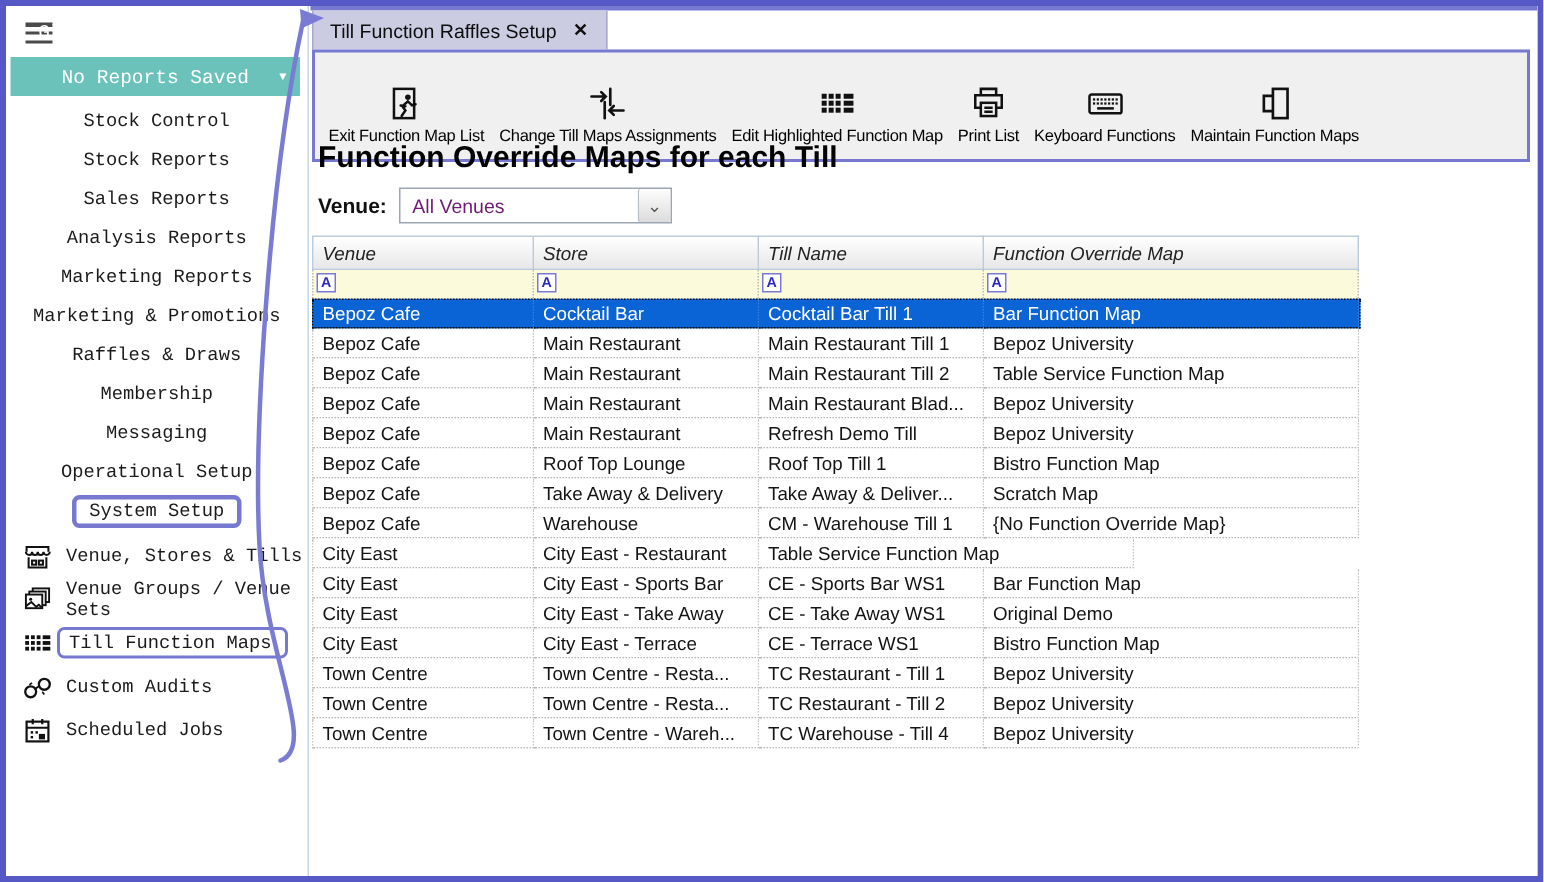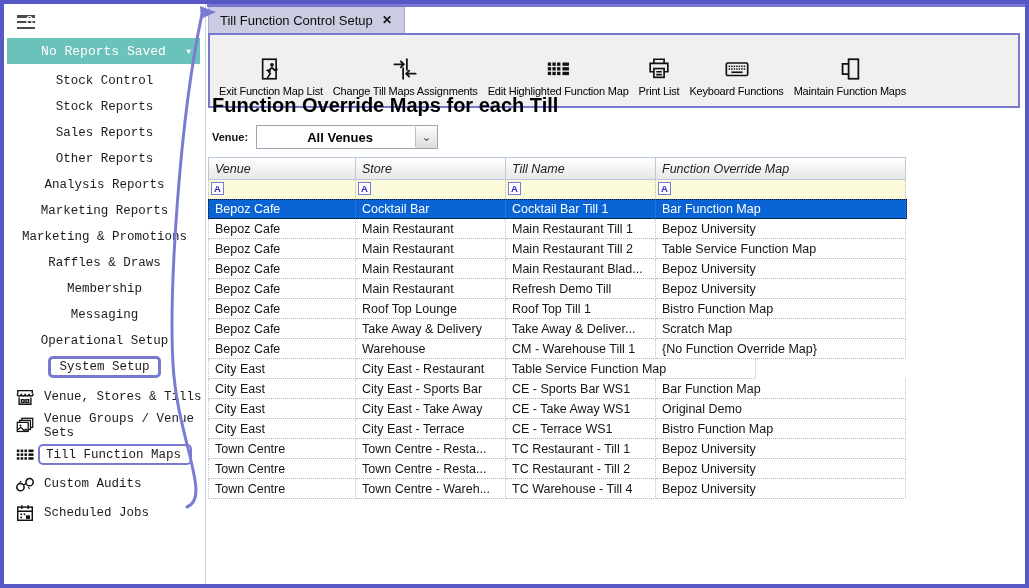--- a/index.html
+++ b/index.html
@@ -32,23 +32,23 @@
   .tab .close { position:absolute; right:12px; font-weight:bold; font-size:12px; color:#111; cursor:pointer; }
   .toolbar { position:absolute; left:1px; top:29px; width:812px; height:75px; background:#f0f0f0;
              border:2px solid var(--accent-purple,#7779d0); display:flex; align-items:center; padding:0 4px; }
   .tb-btn { display:flex; flex-direction:column; align-items:center; justify-content:flex-end; height:52px;
             padding:0 5px; cursor:pointer; color:#000; }
   .tb-btn .tbicon { height:30px; display:flex; align-items:center; }
   .tb-btn .tblabel { font-size:11px; white-space:nowrap; letter-spacing:-0.2px; margin-top:1px; }
 
   .page-title { position:absolute; top:90px; left:5px; font-size:20px; font-weight:bold; color:#000; }
   .venue-row { position:absolute; top:121px; left:5px; display:flex; align-items:center; }
-  .venue-row .vlabel { font-size:11px; font-weight:bold; color:#111; margin-right:8px; }
+  .venue-row .vlabel { font-size:14px; font-weight:bold; color:#111; margin-right:8px; }
   .select { width:182px; height:24px; background:#fff; border:1px solid #9aa6b2; display:flex; align-items:center; cursor:pointer; }
-  .select .val { flex:1; font-size:13px; font-weight:bold; color:#000000; padding-left:8px;text-align:center; }
+  .select .val { flex:1; font-size:13px; font-weight:normal; color:#701a75; padding-left:8px; }
   .select .chev { width:22px; height:22px; border-left:1px solid #b5bec6; background:linear-gradient(#fdfdfd,#dcdcdc);
                   display:flex; align-items:center; justify-content:center; font-size:12px; color:#555; border-radius:2px; }
 
   
   .grid { position:absolute; top:153px; left:1px; width:699px; font-size:12.5px; }
   .grow { display:flex; }
   .c0{width:148px;} .c1{width:150px;} .c2{width:150px;} .c3{width:250px;}
   .ghcell { height:23px; background:linear-gradient(180deg,#ffffff,#e7e7e7); border:1px solid #bccbdc; border-left:none;
             padding:4px 0 0 6px; color:#222; cursor:pointer; white-space:nowrap; overflow:hidden;font-style:italic; }
   .grow .ghcell:first-child { border-left:1px solid #bccbdc; }
@@ -89,23 +89,20 @@
         <div class="nav-item">
           <span>Stock Control</span>
         </div>
         <div class="nav-item">
           <span>Stock Reports</span>
         </div>
         <div class="nav-item">
           <span>Sales Reports</span>
         </div>
         <div class="nav-item">
-          <span>Other Reports</span>
-        </div>
-        <div class="nav-item">
           <span>Analysis Reports</span>
         </div>
         <div class="nav-item">
           <span>Marketing Reports</span>
         </div>
         <div class="nav-item">
           <span>Marketing &amp; Promotions</span>
         </div>
         <div class="nav-item">
           <span>Raffles &amp; Draws</span>
@@ -194,21 +191,21 @@
             </svg>
           </span>
           <span>Scheduled Jobs</span>
         </div>
       </nav>
   </aside>
 
   <main class="main">
     <div class="topline"></div>
     <div class="tab">
-      <span>Till Function Control Setup</span>
+      <span>Till Function Raffles Setup</span>
       <span class="close">✕</span>
     </div>
     <div class="toolbar">
         <div class="tb-btn">
           <div class="tbicon">
             <svg width="26" height="26" viewBox="0 0 28 28" fill="none" stroke="#111" stroke-width="1.8">
               <rect x="5" y="3.5" width="14.5" height="21"></rect>
               <circle cx="15" cy="9.5" r="2" fill="#111" stroke="none"></circle>
               <path d="M15 12.5l-4 3.5 2.2 3-2.7 4M15 12.5l3 2.8 2.5-.8M13.2 16l-3.4-.6" stroke-linecap="round"></path>
             </svg>

